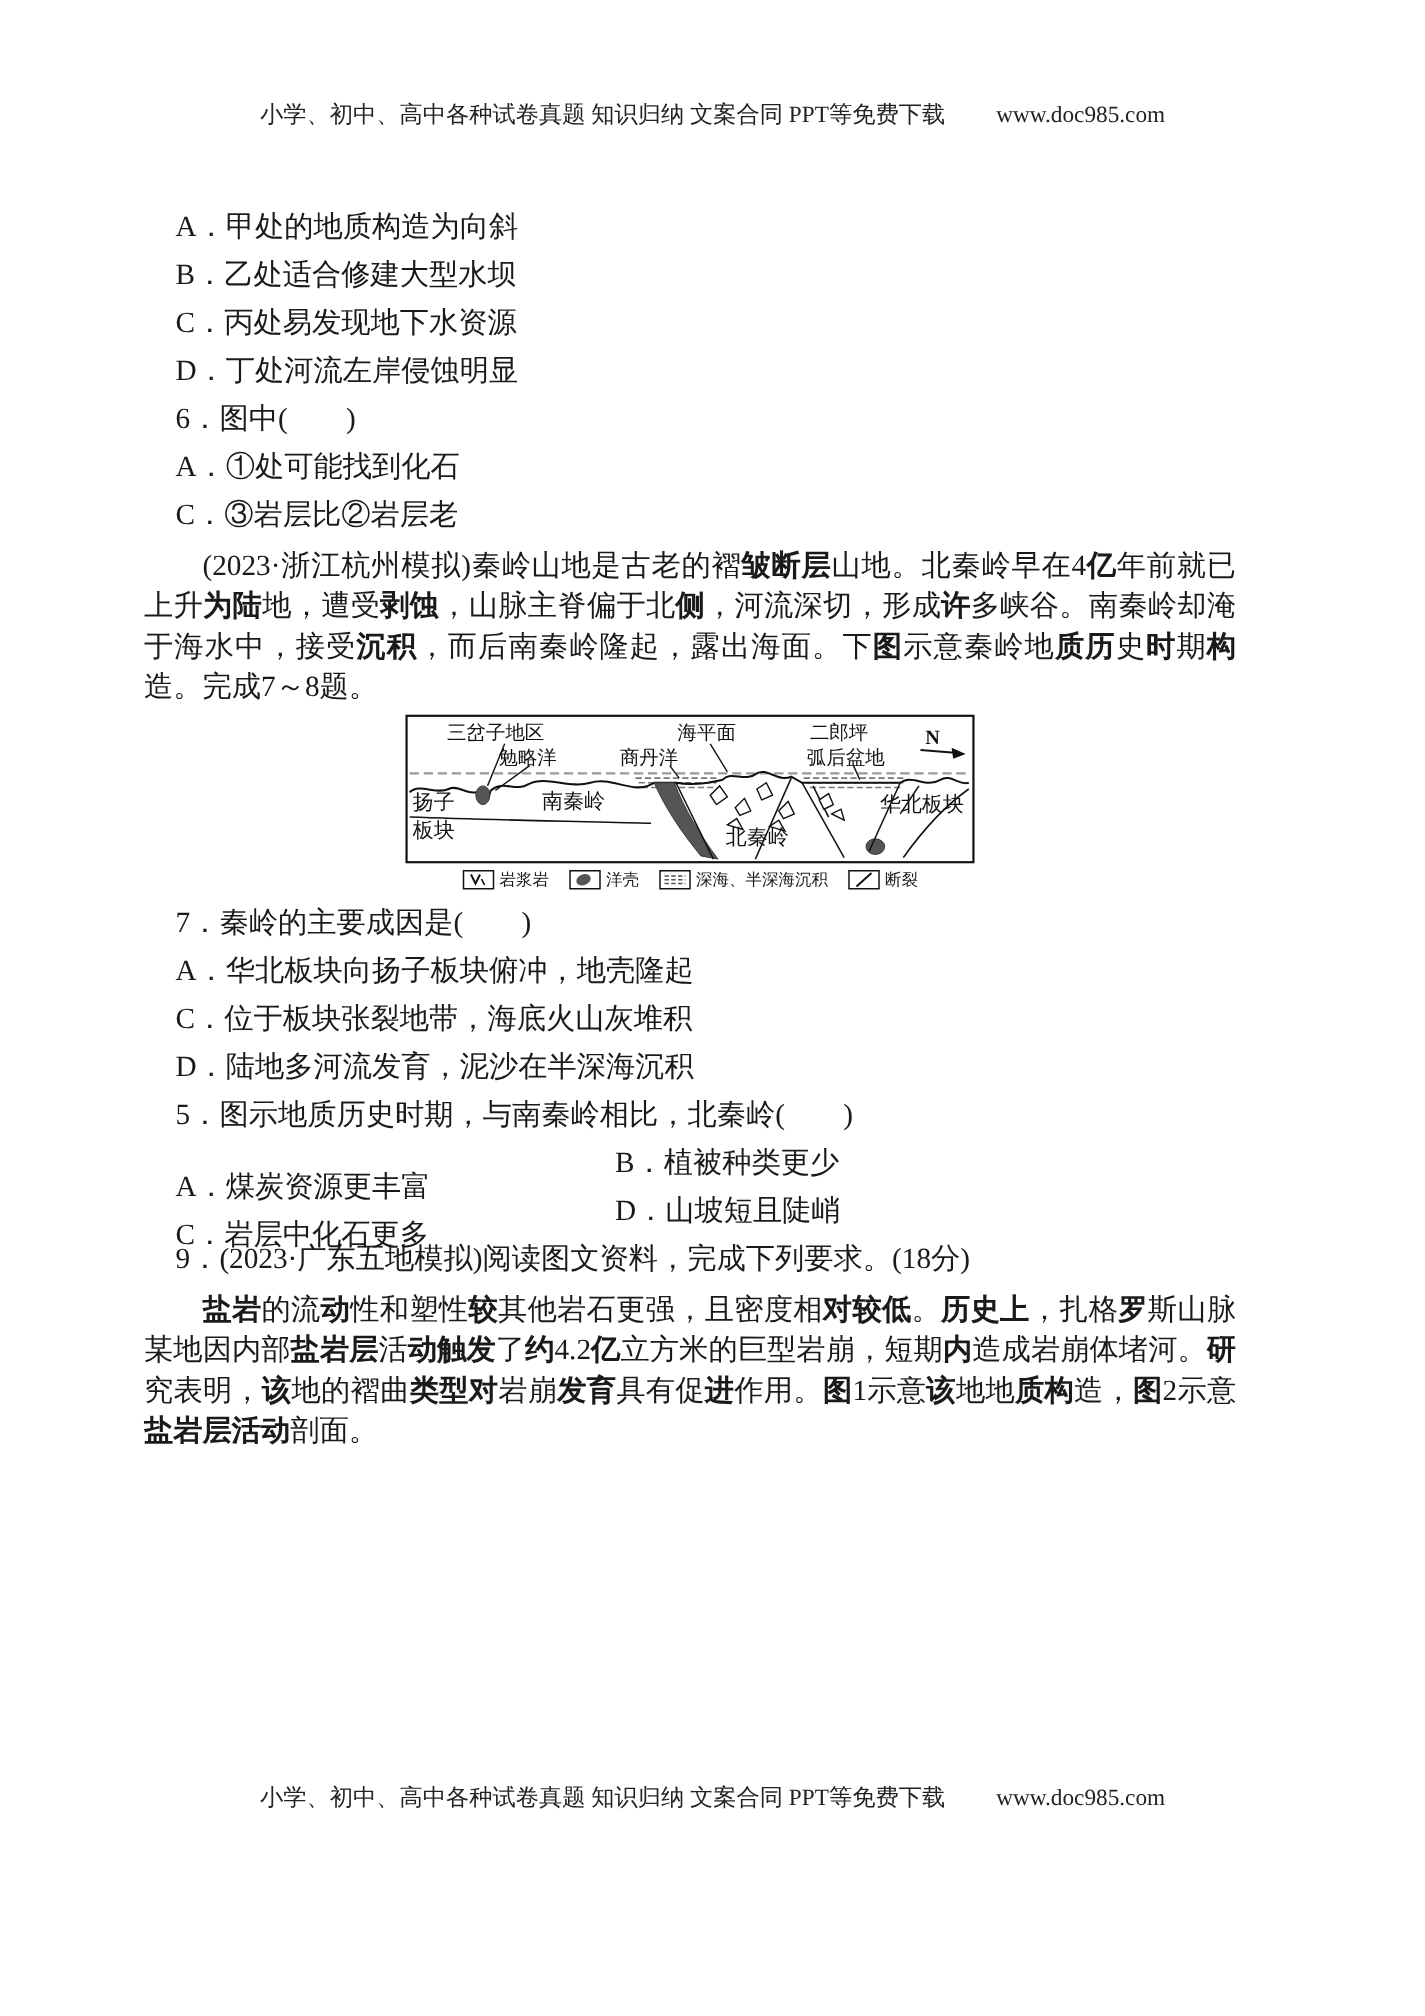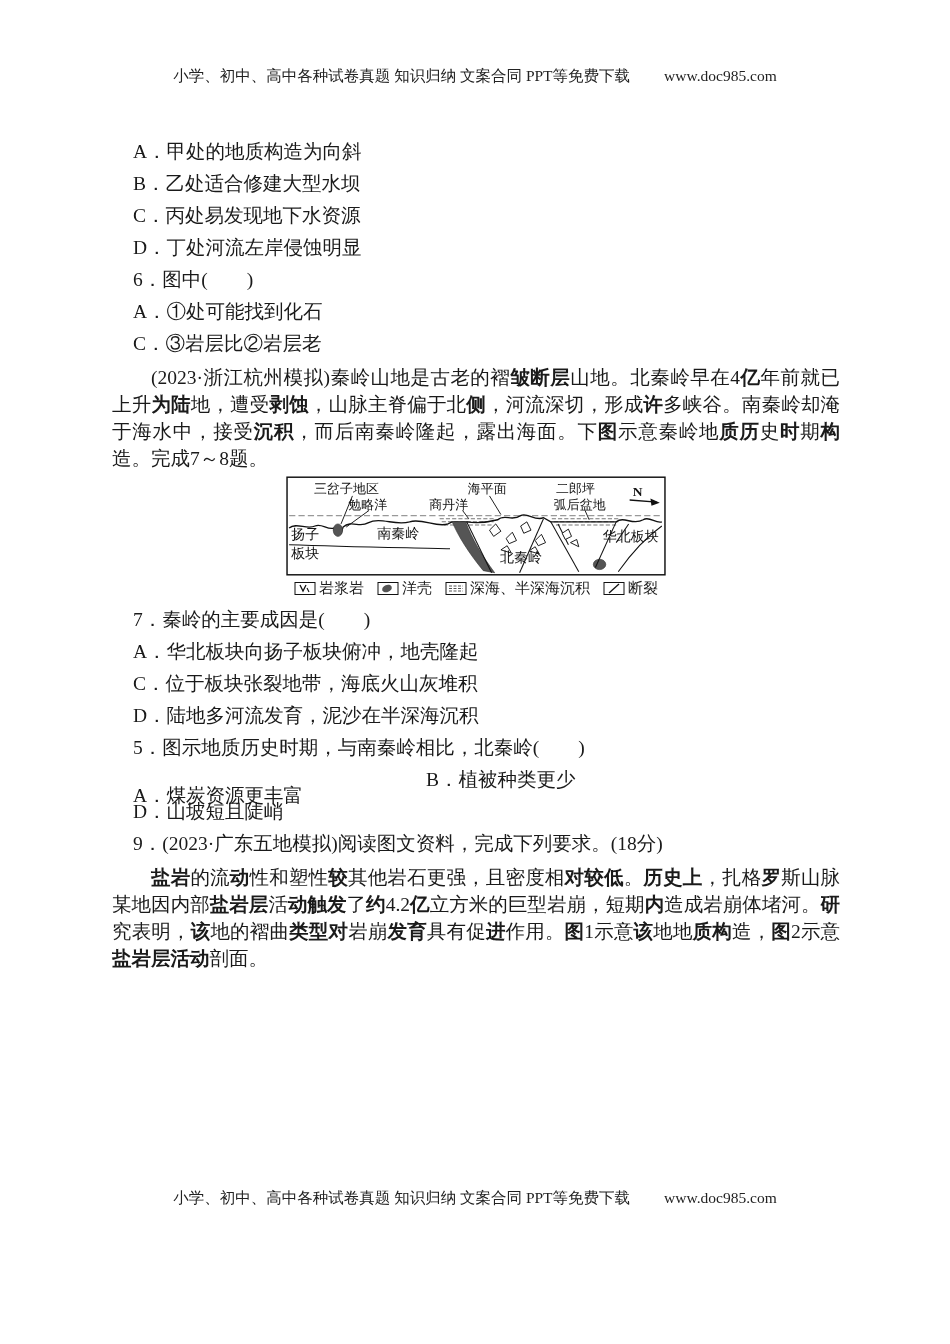--- a/index.html
+++ b/index.html
@@ -15,21 +15,21 @@
   .runner{
     position:absolute;left:0;right:0;
     text-align:center;
     font-size:15.5px;color:#222;
     white-space:nowrap;
   }
   .runner .gap{display:inline-block;width:34px;}
   .header{top:66px;}
   .footer{top:1188px;}
   .content{
-    position:absolute;left:112px;top:136px;width:728px;
+    position:absolute;left:96px;top:136px;width:728px;
     font-size:19.5px;
   }
   .row{
     line-height:32px;height:32px;
     padding-left:21px;
     white-space:nowrap;
   }
   .row2col{display:flex;}
   .row2col .col1{width:293px;margin-top:16px;}
   .para{
@@ -42,21 +42,21 @@
     font-family:"Liberation Sans","DejaVu Sans",sans-serif;
     font-weight:600;
   }
   .figure{
     width:380px;margin:4px auto 6px auto;
   }
   .figure svg{display:block;}
   .legend{
     display:flex;justify-content:center;align-items:center;
     gap:13px;margin-top:3px;
-    font-size:15px;white-space:nowrap;
+    font-size:11px;white-space:nowrap;
   }
   .legend .item{display:flex;align-items:center;gap:3px;}
   svg text{
     font-family:"Liberation Serif","DejaVu Serif",serif;
     fill:#111;
   }
 </style>
 </head>
 <body>
 
@@ -198,20 +198,21 @@
     <div class="row">A．华北板块向扬子板块俯冲，地壳隆起</div>
     <div class="row">C．位于板块张裂地带，海底火山灰堆积</div>
     <div class="row">D．陆地多河流发育，泥沙在半深海沉积</div>
 
     <div class="row">5．图示地质历史时期，与南秦岭相比，北秦岭(　　)</div>
     <div class="row row2col">
       <span class="col1">A．煤炭资源更丰富</span>
       <span>B．植被种类更少</span>
     </div>
     <div class="row row2col">
+      <span class="col1">C．岩层中化石更多</span>
       <span>D．山坡短且陡峭</span>
     </div>
 
     <div class="row">9．(2023·广东五地模拟)阅读图文资料，完成下列要求。(18分)</div>
     <div class="para"><span class="seg-b">盐岩</span><span>的流</span><span class="seg-b">动</span><span>性和塑性</span><span class="seg-b">较</span><span>其他岩石更强，且密度相</span><span class="seg-b">对较低</span><span>。</span><span class="seg-b">历史上</span><span>，扎格</span><span class="seg-b">罗</span><span>斯山脉某地因</span><span>内部</span><span class="seg-b">盐岩层</span><span>活</span><span class="seg-b">动触发</span><span>了</span><span class="seg-b">约</span><span>4.2</span><span class="seg-b">亿</span><span>立方米的巨型岩崩，短期</span><span class="seg-b">内</span><span>造成岩崩体堵河。</span><span class="seg-b">研</span><span>究表明，</span><span class="seg-b">该</span><span>地的褶曲</span><span class="seg-b">类型对</span><span>岩崩</span><span class="seg-b">发育</span><span>具有促</span><span class="seg-b">进</span><span>作用。</span><span class="seg-b">图</span><span>1示意</span><span class="seg-b">该</span><span>地地</span><span class="seg-b">质构</span><span>造，</span><span class="seg-b">图</span><span>2示意</span><span class="seg-b">盐岩层活动</span><span>剖面。</span></div>
 
   </div>
 
   <div class="runner footer">
     <span>小学、初中、高中各种试卷真题  知识归纳  文案合同  PPT等免费下载</span><span class="gap"></span><span>www.doc985.com</span>

